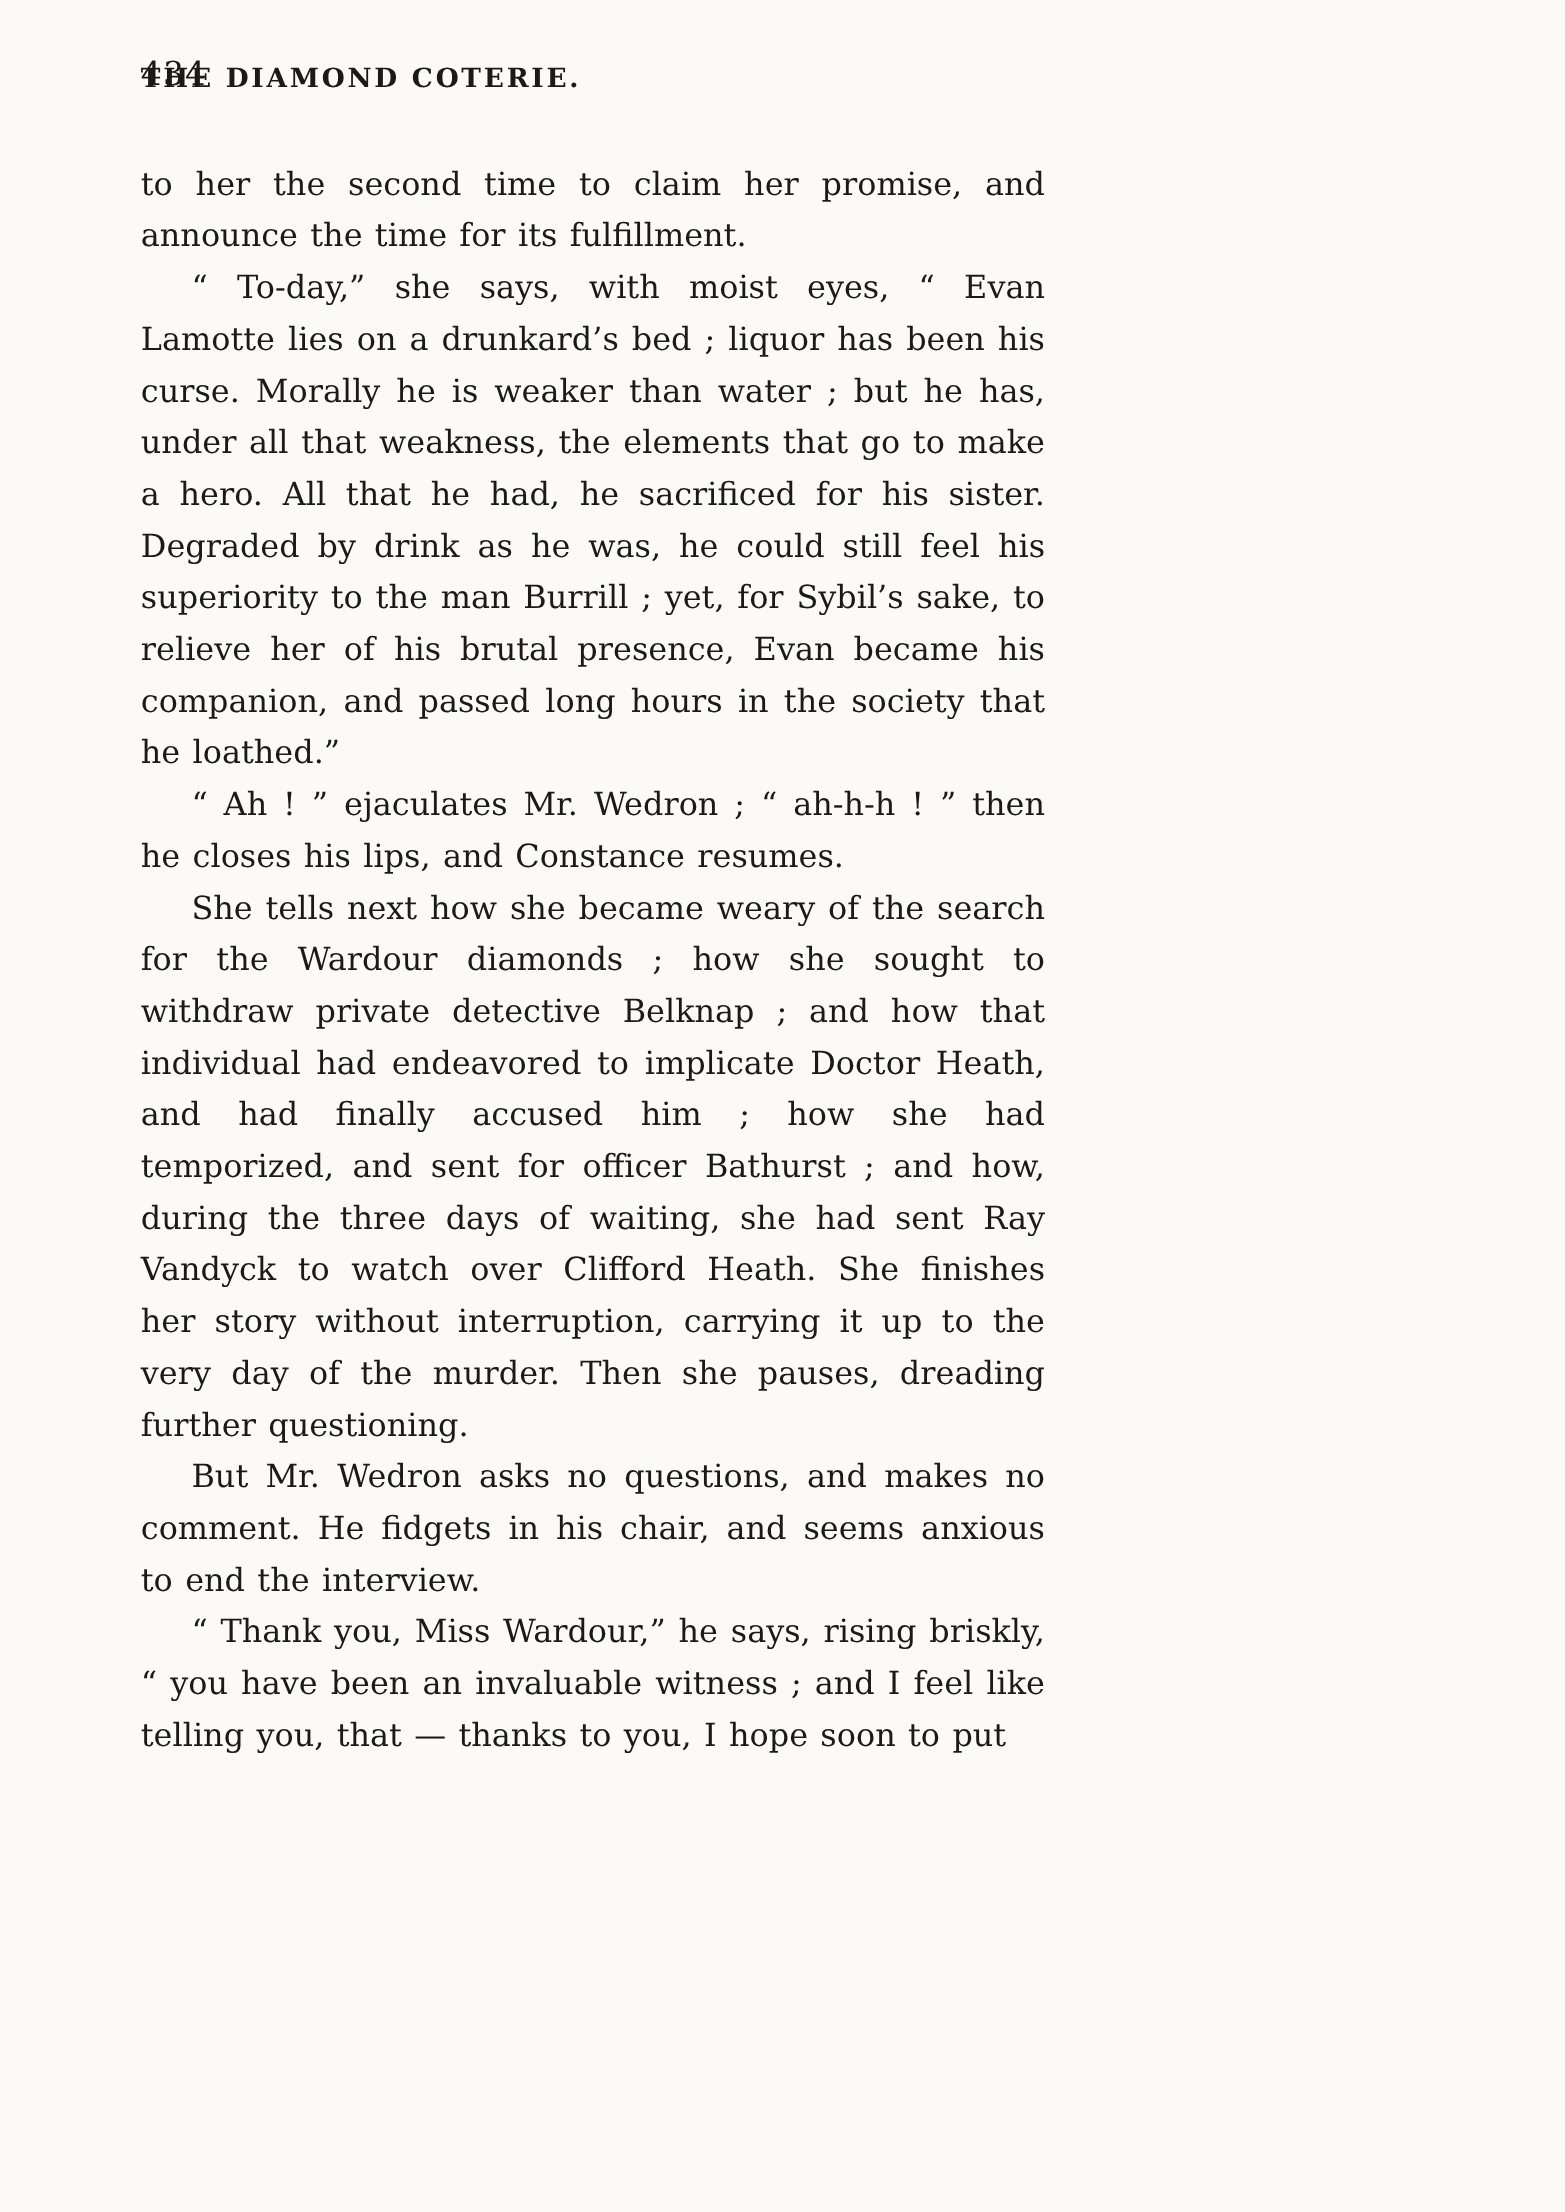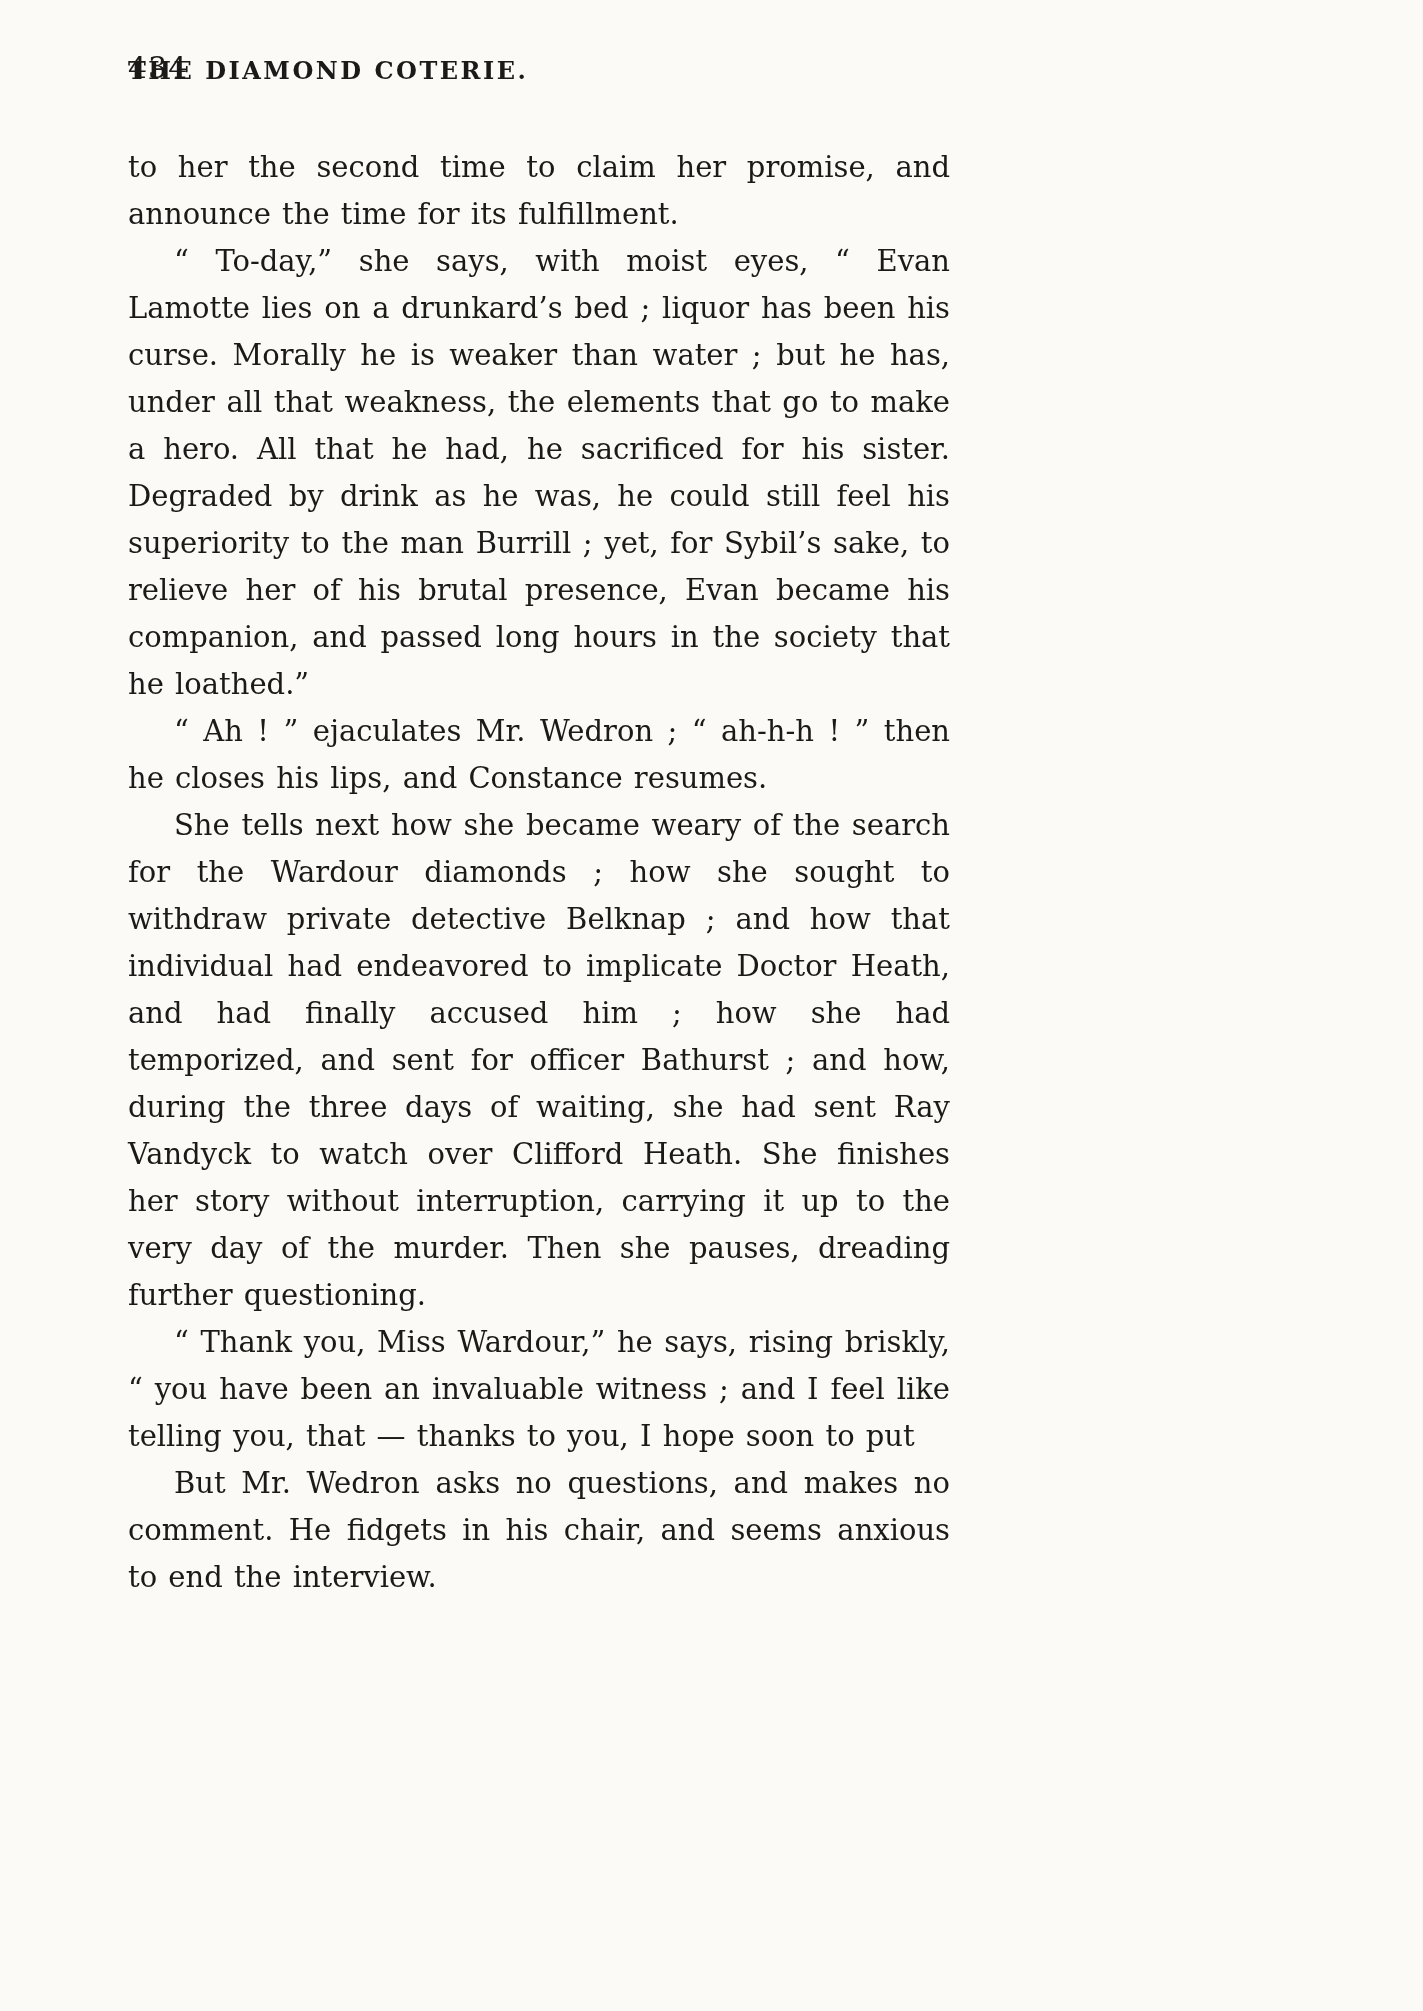--- a/index.html
+++ b/index.html
@@ -67,17 +67,17 @@
     <div class="running-head">
       <span class="page-number">434</span>
       <span class="running-title">THE DIAMOND COTERIE.</span>
     </div>
     <div class="page-body">
 
     <p>to her the second time to claim her promise, and announce the time for its fulfillment.</p>
         <p class="indent">“ To-day,” she says, with moist eyes, “ Evan Lamotte lies on a drunkard’s bed ; liquor has been his curse. Morally he is weaker than water ; but he has, under all that weakness, the elements that go to make a hero. All that he had, he sacrificed for his sister. Degraded by drink as he was, he could still feel his superiority to the man Burrill ; yet, for Sybil’s sake, to relieve her of his brutal presence, Evan became his companion, and passed long hours in the society that he loathed.”</p>
         <p class="indent">“ Ah ! ” ejaculates Mr. Wedron ; “ ah-h-h ! ” then he closes his lips, and Constance resumes.</p>
         <p class="indent">She tells next how she became weary of the search for the Wardour diamonds ; how she sought to withdraw private detective Belknap ; and how that individual had endeavored to implicate Doctor Heath, and had finally accused him ; how she had temporized, and sent for officer Bathurst ; and how, during the three days of waiting, she had sent Ray Vandyck to watch over Clifford Heath. She finishes her story without interruption, carrying it up to the very day of the murder. Then she pauses, dreading further questioning.</p>
+        <p class="indent">But Mr. Wedron asks no questions, and makes no comment. He fidgets in his chair, and seems anxious to end the interview.</p>
         <p class="indent">“ Thank you, Miss Wardour,” he says, rising briskly, “ you have been an invaluable witness ; and I feel like telling you, that — thanks to you, I hope soon to put</p>
-        <p class="indent">But Mr. Wedron asks no questions, and makes no comment. He fidgets in his chair, and seems anxious to end the interview.</p>
       </div>
   </div>
 </div>
 
 </body></html>

